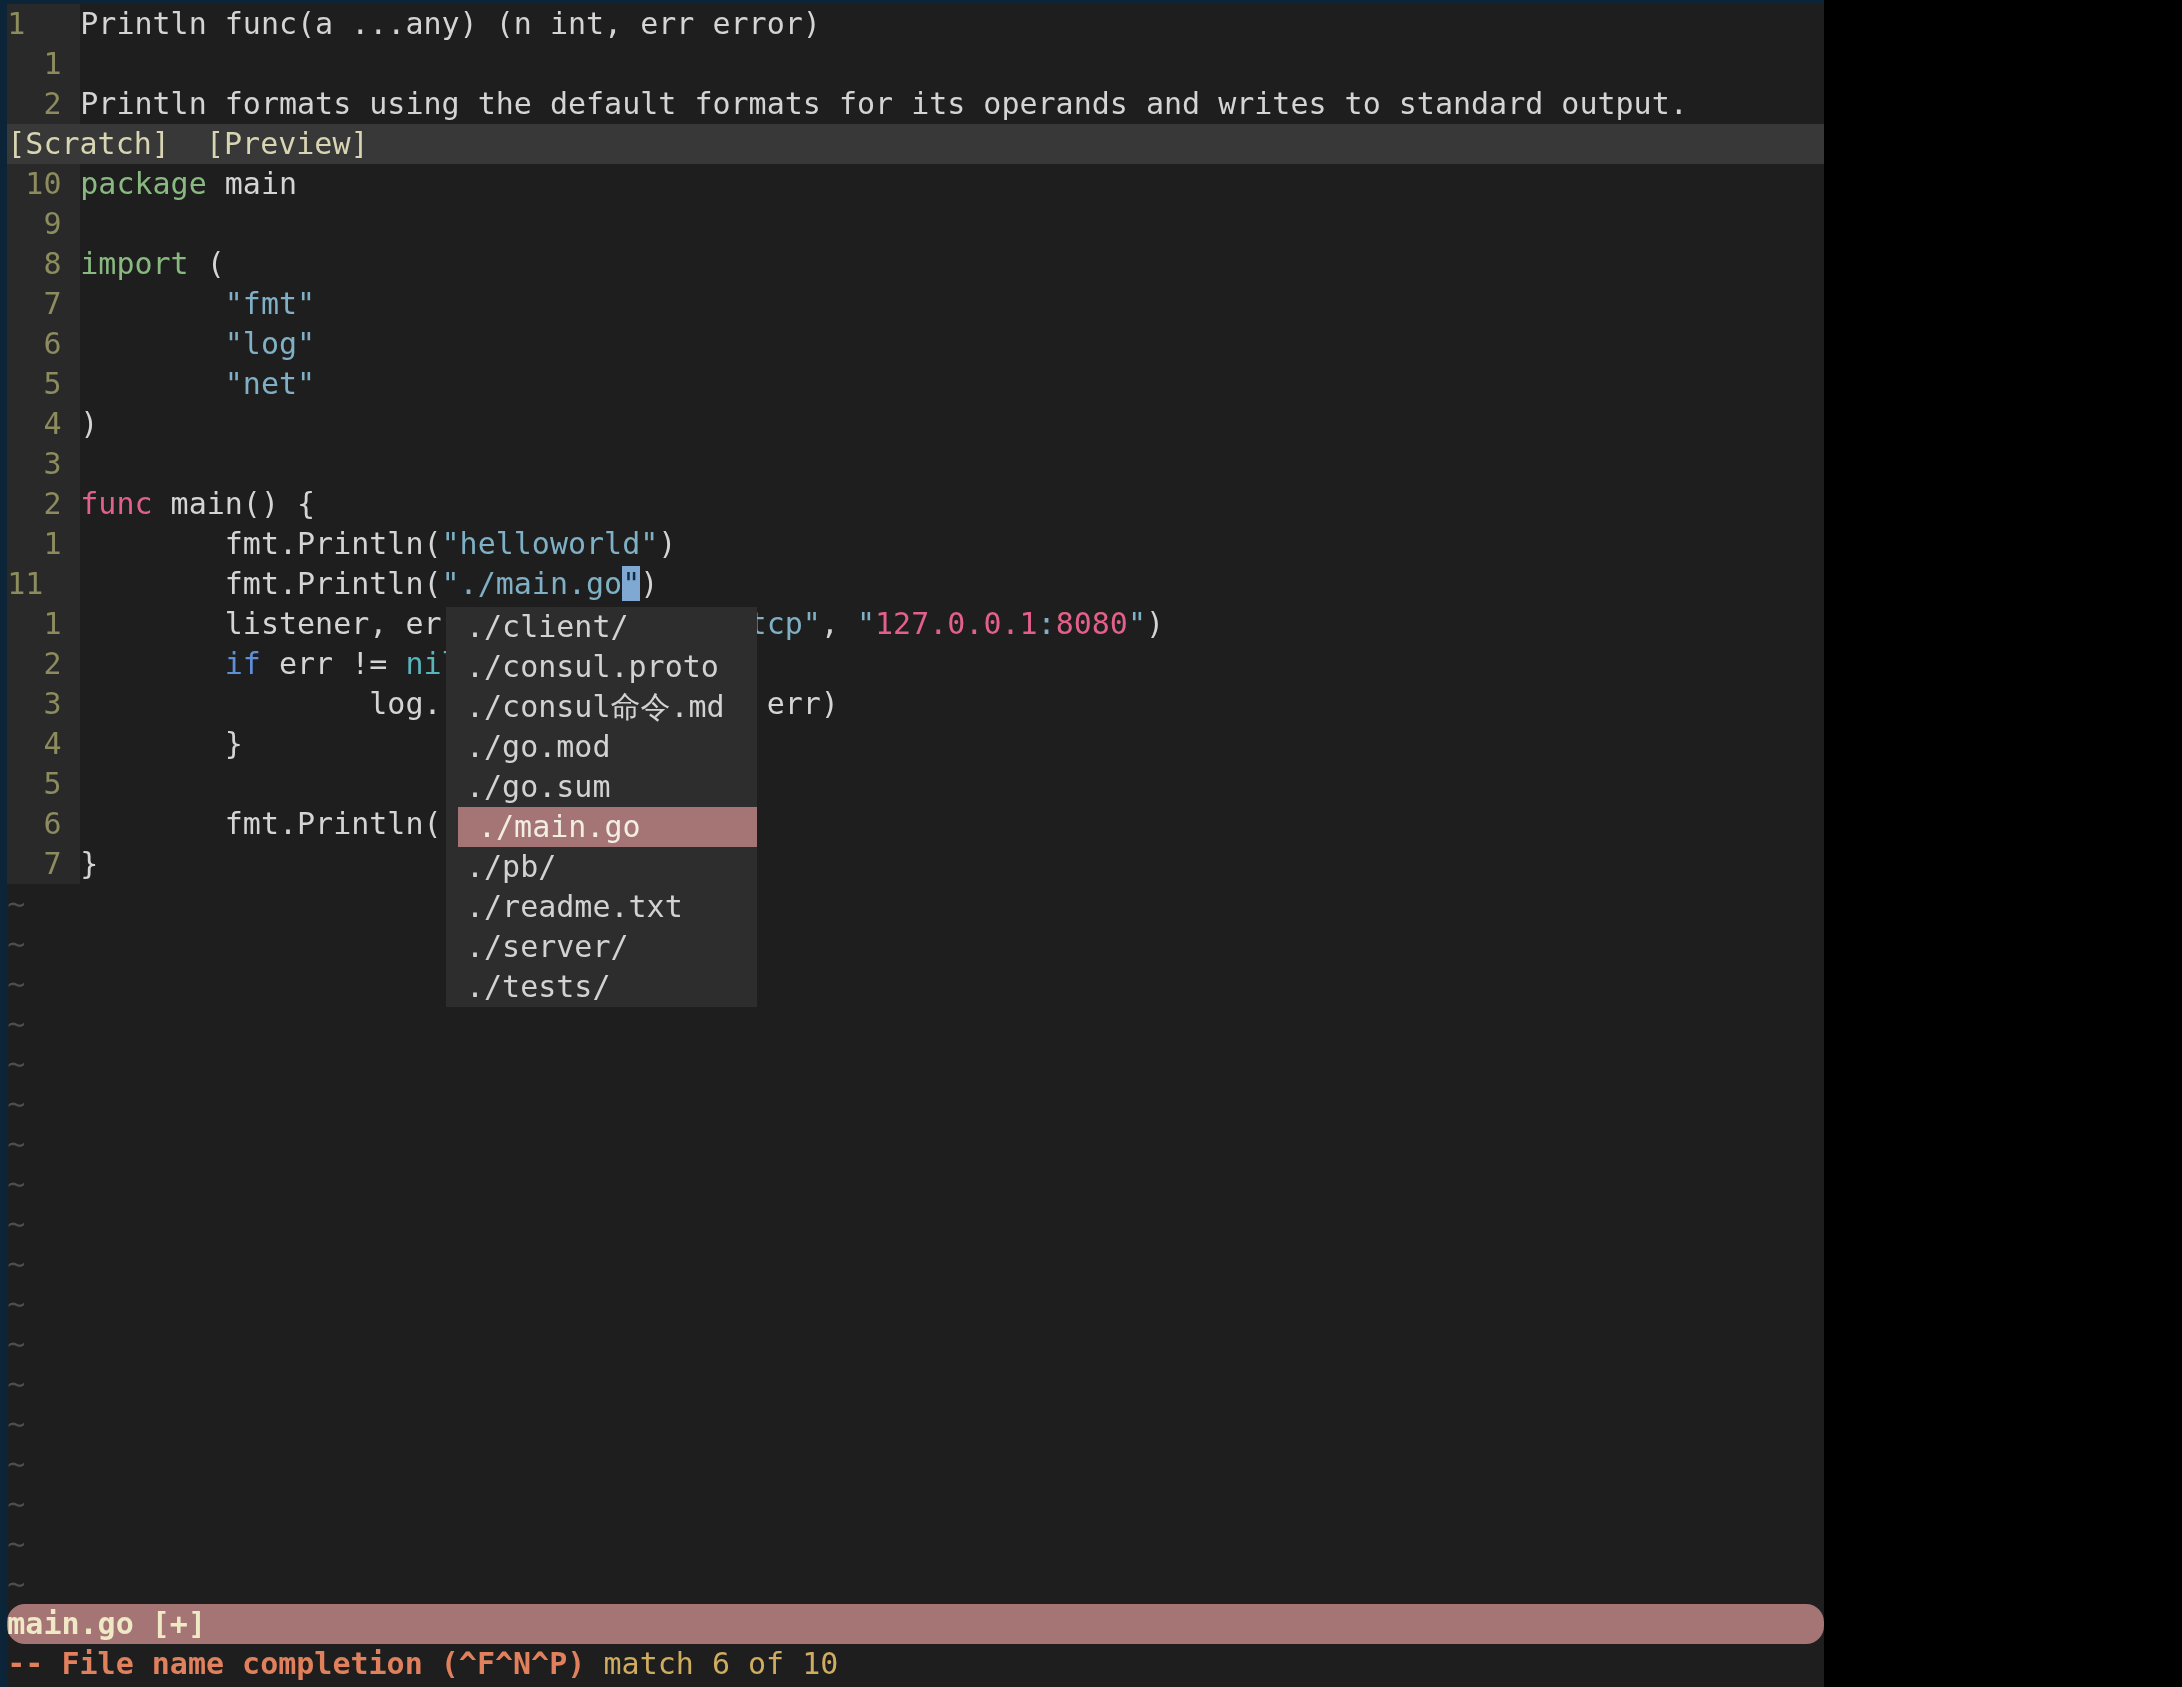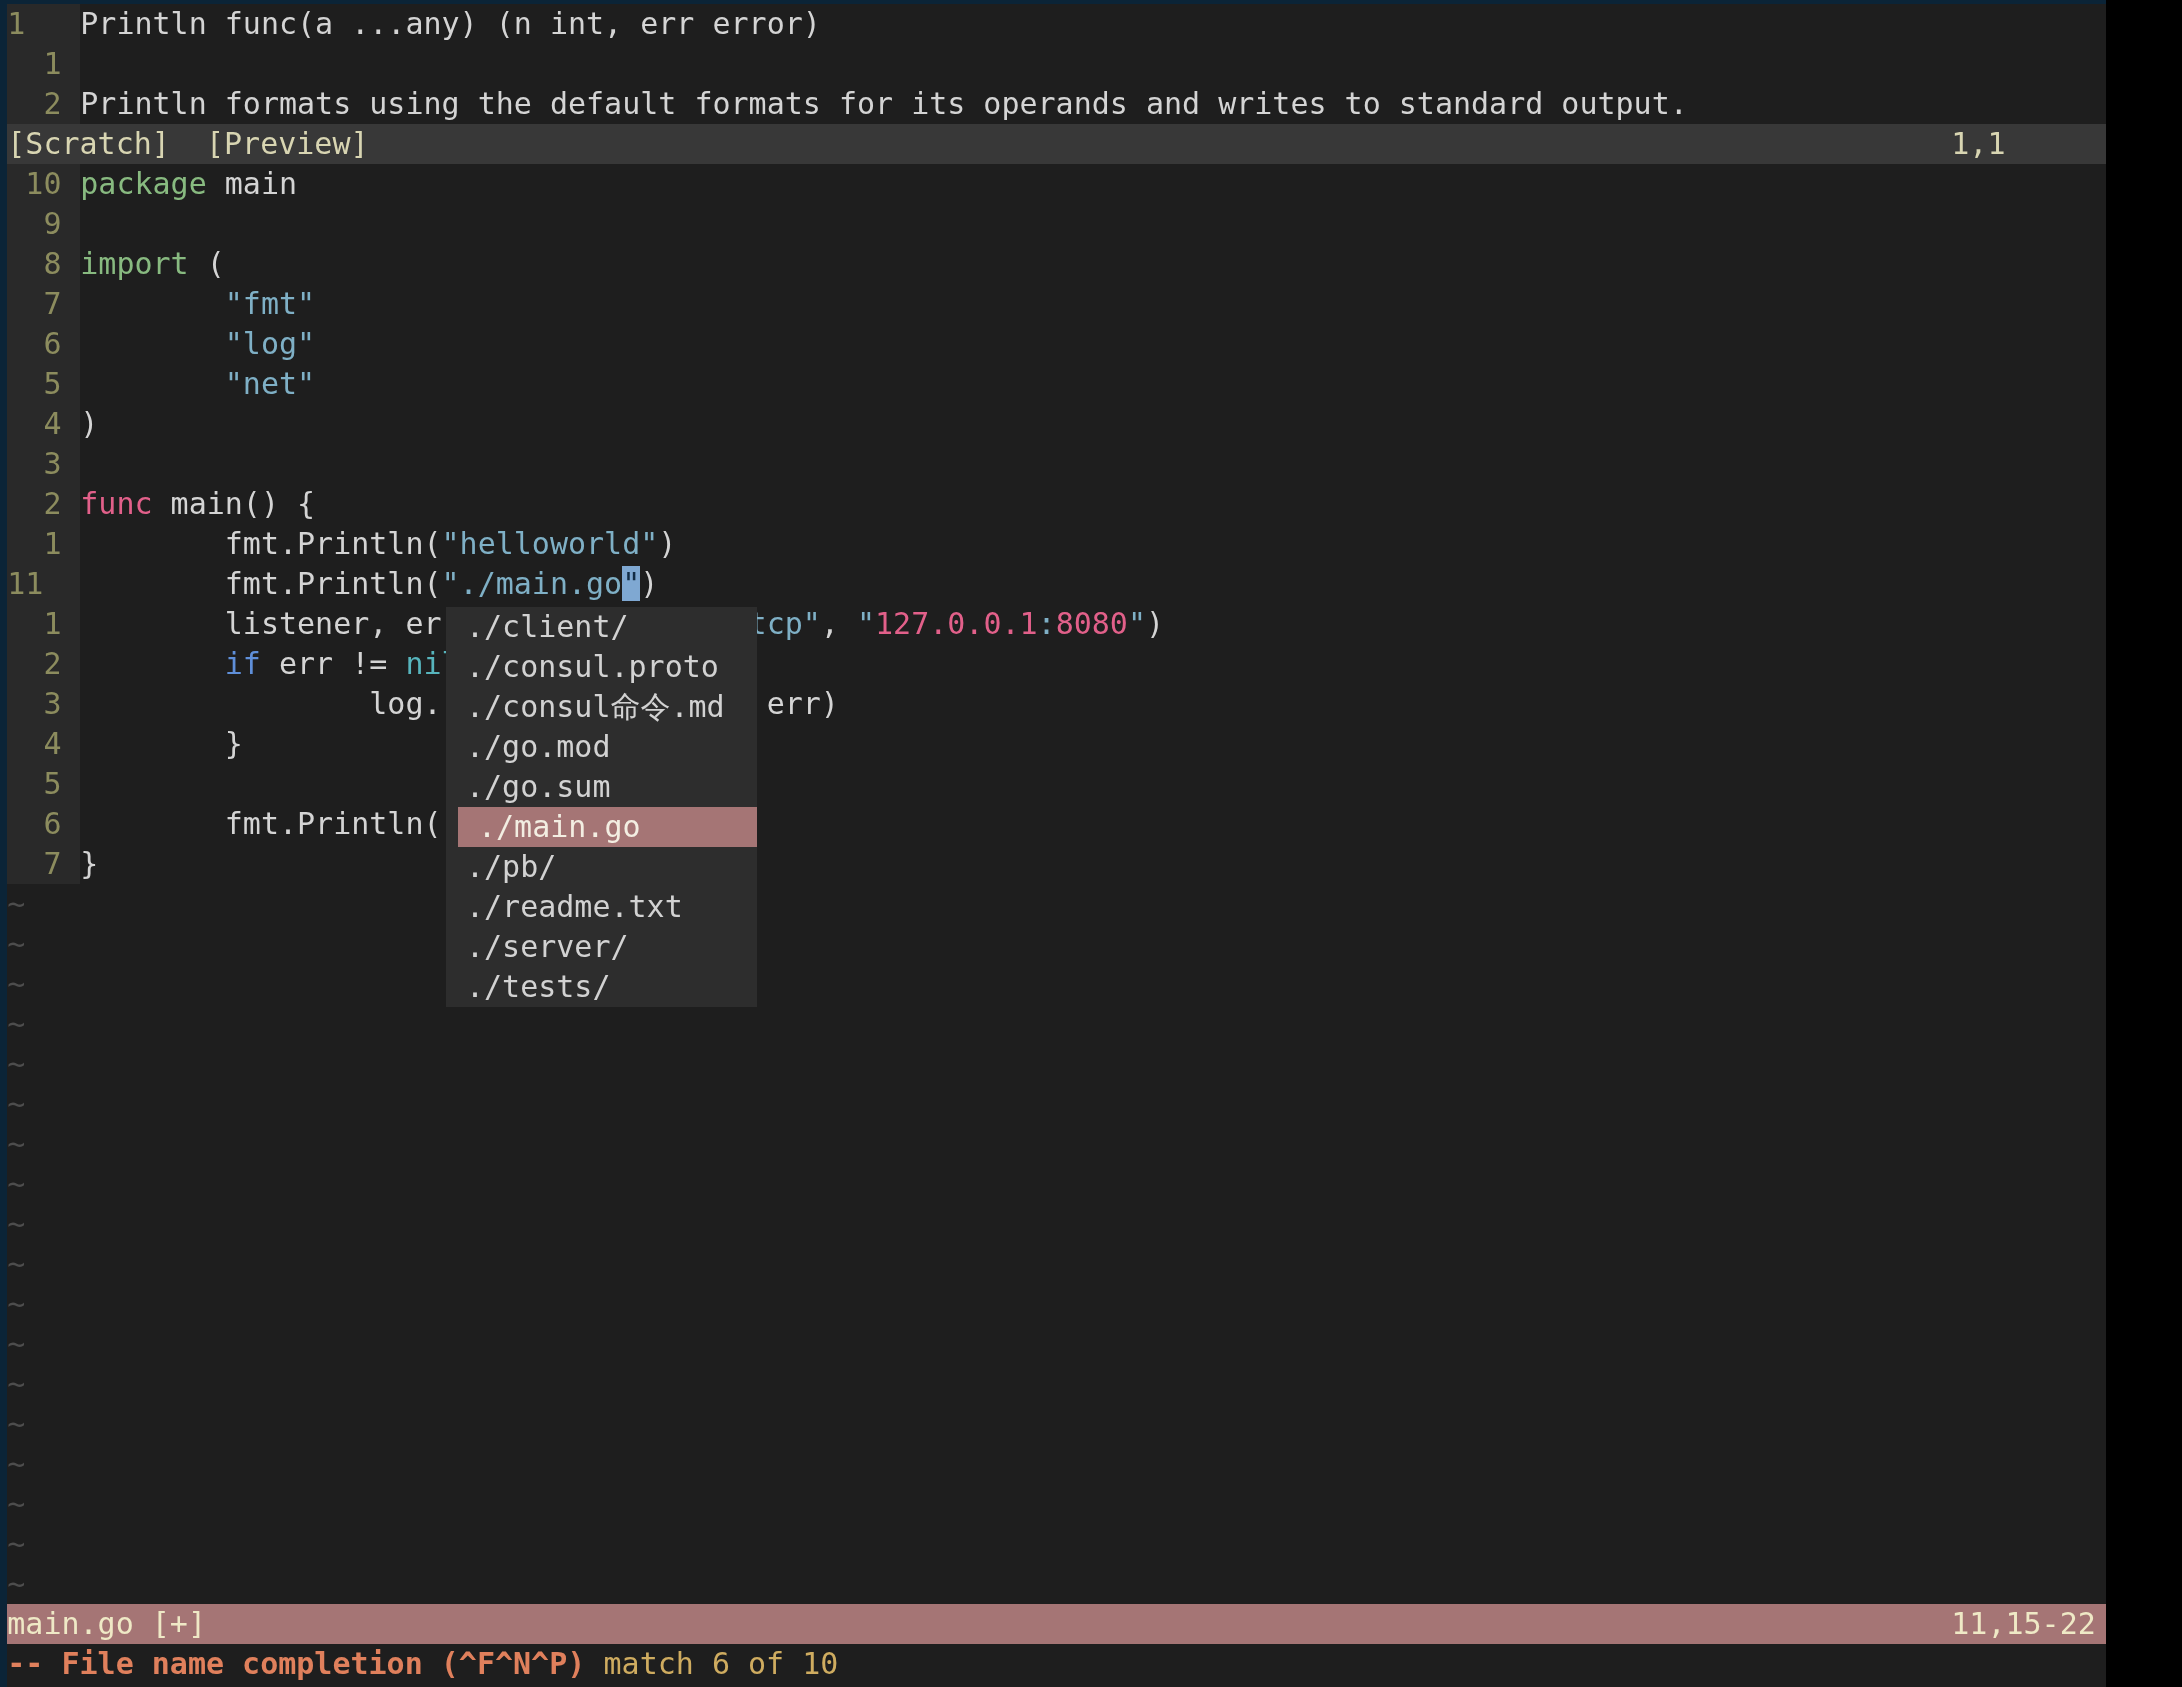--- a/index.html
+++ b/index.html
@@ -1,18 +1,18 @@
 <!DOCTYPE html>
 <html style="font-size:14.6px"><head>
 <meta charset="utf-8">
 <style>
   html,body{margin:0;padding:0;background:#000;}
   #screen{
     position:relative;
-    width:2106px;height:1688px;
+    width:1824px;height:1688px;
     box-sizing:border-box;
     background:var(--bg);
     overflow:hidden;
     padding:3.7px 0 0 7.3px;
     font-family:"DejaVu Sans Mono", monospace;
     font-size:30px;
     line-height:40px;
     color:var(--fg);
   }
   .edge{position:absolute;background:var(--border);z-index:9;}
@@ -35,21 +35,22 @@
   .teal{color:var(--teal);}
   .cursor{background:var(--cursorbg);color:var(--cursorfg);}
   .tilde{color:var(--tilde);}
 
   .status{
     background:var(--statusncbg);color:var(--statusncfg);
     position:relative;height:40px;white-space:pre;
   }
   .status.active{
     background:var(--statusabg);color:var(--statusafg);
-    font-weight:normal;
+    font-weight:bold;
+    border-radius:18px;
   }
   .sl-pos{position:absolute;left:1944px;top:0;}
   .sl-scroll{position:absolute;left:2138px;top:0;}
 
   .msg-mode{color:var(--salmon);font-weight:bold;}
   .msg-match{color:var(--match);margin-left:18.3px;}
 
   #popup{
     position:absolute;left:446px;top:607px;width:311px;
     background:var(--popupbg);z-index:5;

